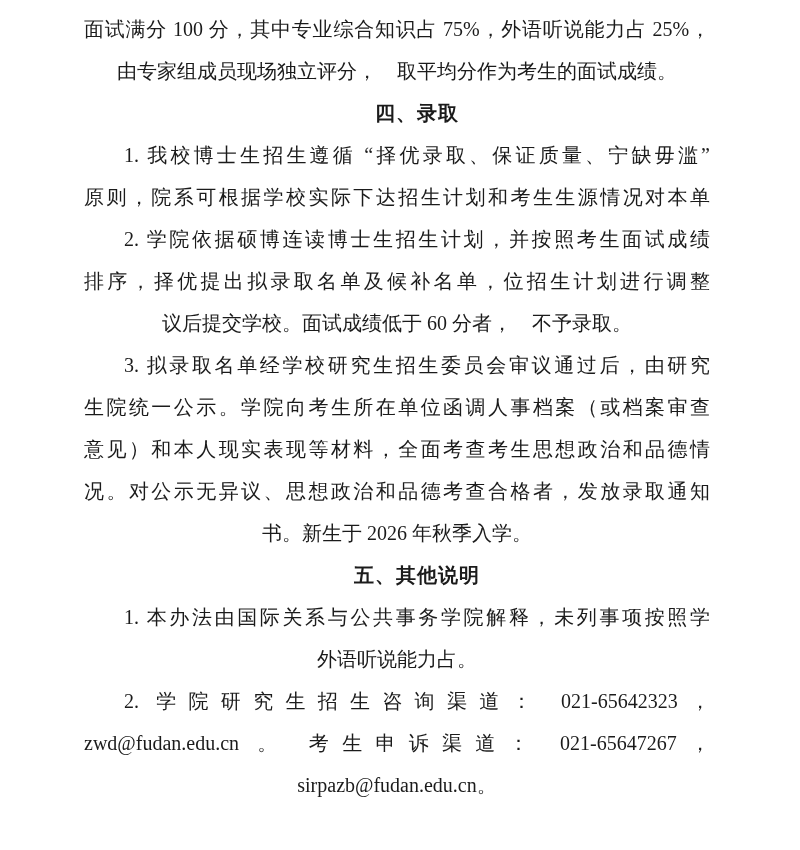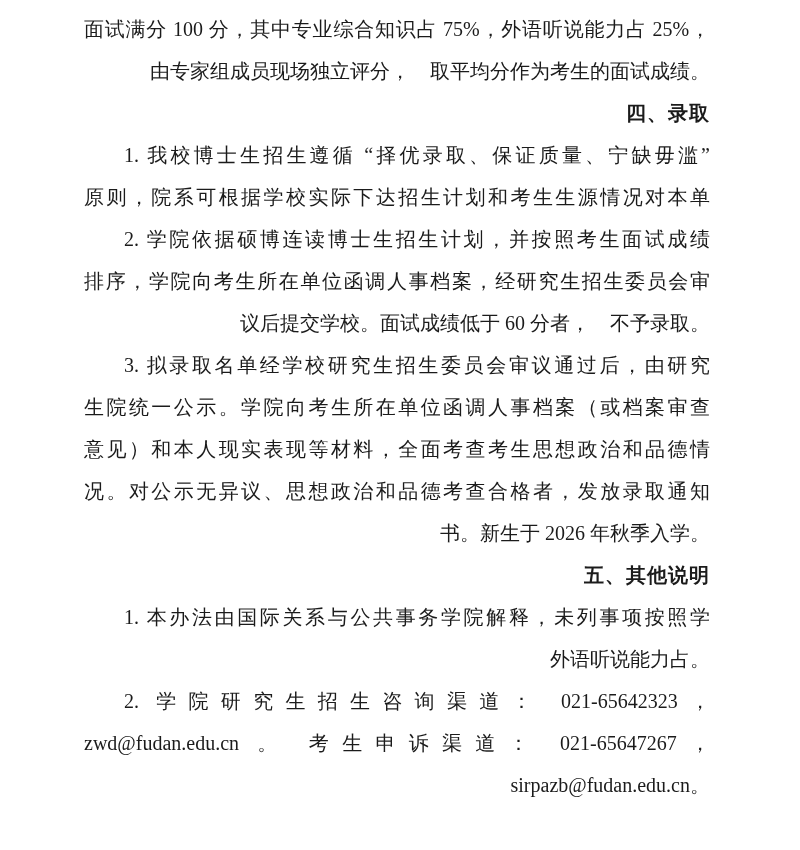--- a/index.html
+++ b/index.html
@@ -18,21 +18,21 @@
     height: 850px;
     padding: 8px 90px 0 84px;
     background: #ffffff;
   }
   .line {
     font-family: "Liberation Serif", "DejaVu Serif", serif;
     font-size: 20px;
     line-height: 42px;
     height: 42px;
     color: #1b1b1b;
-    text-align: right;
+    text-align: center;
     white-space: pre-wrap;
     overflow: visible;
   }
   
   .j {
     text-align: justify;
     text-align-last: justify;
   }
   
   .ind {
@@ -47,21 +47,21 @@
 </head>
 <body>
 
 <main class="page">
   <div class="line j">面试满分 100 分，其中专业综合知识占 75%，外语听说能力占 25%，</div>
   <div class="line">由专家组成员现场独立评分，　取平均分作为考生的面试成绩。</div>
   <div class="line heading ind">四、录取</div>
   <div class="line j ind">1. 我校博士生招生遵循 “择优录取、保证质量、宁缺毋滥”</div>
   <div class="line j">原则，院系可根据学校实际下达招生计划和考生生源情况对本单</div>
   <div class="line j ind">2. 学院依据硕博连读博士生招生计划，并按照考生面试成绩</div>
-  <div class="line j">排序，学院向考生所在单位函调人事档案，经研究生招生委员会审</div>
+  <div class="line j">排序，择优提出拟录取名单及候补名单，位招生计划进行调整</div>
   <div class="line">议后提交学校。面试成绩低于 60 分者，　不予录取。</div>
   <div class="line j ind">3. 拟录取名单经学校研究生招生委员会审议通过后，由研究</div>
   <div class="line j">生院统一公示。学院向考生所在单位函调人事档案（或档案审查</div>
   <div class="line j">意见）和本人现实表现等材料，全面考查考生思想政治和品德情</div>
   <div class="line j">况。对公示无异议、思想政治和品德考查合格者，发放录取通知</div>
   <div class="line">书。新生于 2026 年秋季入学。</div>
   <div class="line heading ind">五、其他说明</div>
   <div class="line j ind">1. 本办法由国际关系与公共事务学院解释，未列事项按照学</div>
   <div class="line">外语听说能力占。</div>
   <div class="line j ind">2. 学院研究生招生咨询渠道： 021-65642323，</div>

